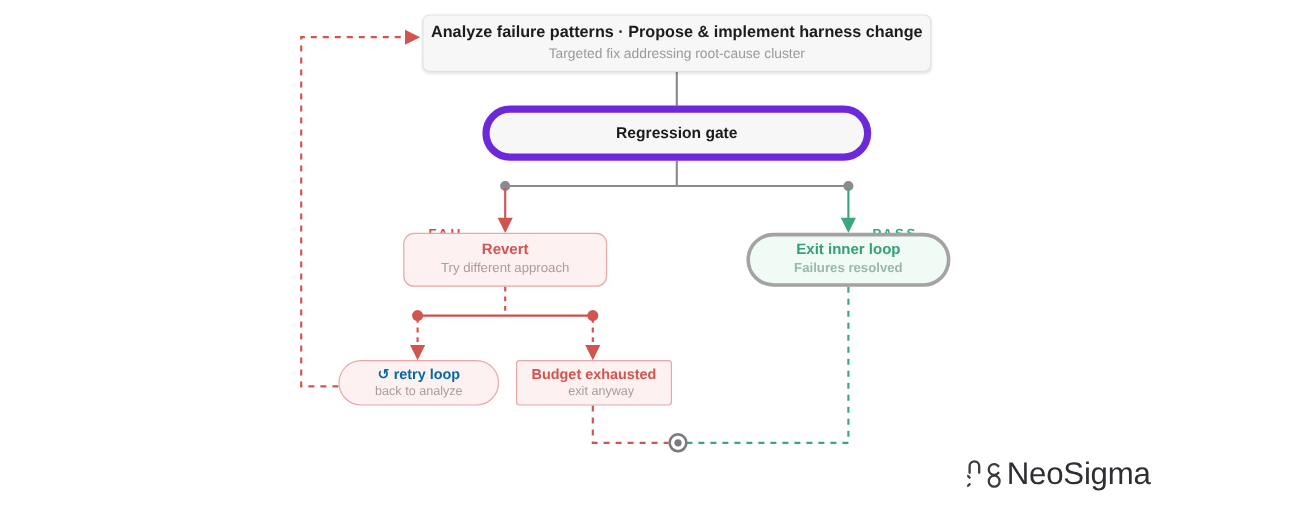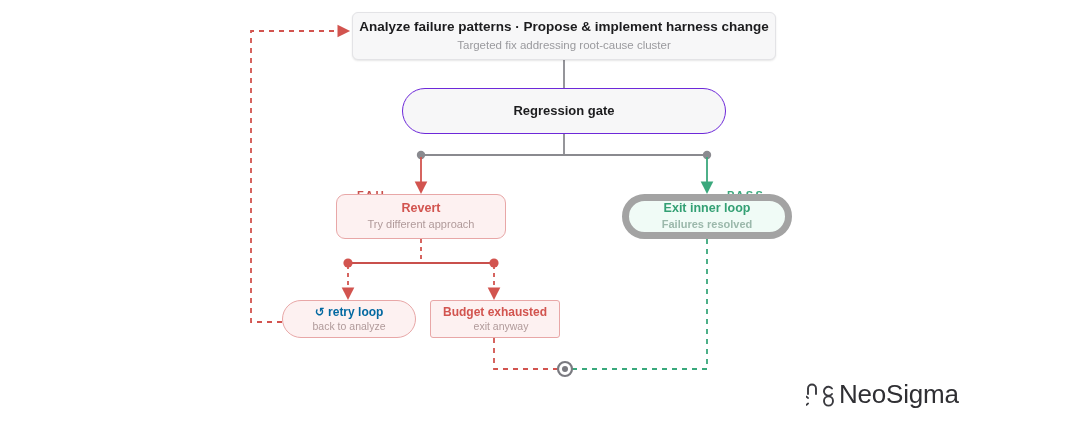--- a/index.html
+++ b/index.html
@@ -19,33 +19,33 @@
 
   
   #analyze{left:352px;top:12px;width:424px;height:48px;
     background:#f7f7f8;border:1px solid #e3e3e6;border-radius:6px;
     box-shadow:0 1px 2px rgba(0,0,0,.10);}
   #analyze .title{font-size:13.5px;color:#1c1c1e;}
   #analyze .sub{font-size:11.5px;margin-top:3px;}
 
   
   #gate{left:402px;top:88px;width:324px;height:46px;
-    background:#f7f7f8;border:1px solid #6d28d9;border-radius:23px;}
+    background:#f7f7f8;border:6px solid #6d28d9;border-radius:23px;}
   #gate .title{font-size:13px;color:#1c1c1e;}
   #gate .sub{font-size:11.5px;margin-top:2px;}
 
   
   #revert{left:336px;top:194px;width:170px;height:45px;
     background:#fdf1f1;border:1px solid #e8a7a7;border-radius:9px;}
   #revert .title{font-size:12.5px;color:#d2544f;}
   #revert .sub{font-size:11px;margin-top:2px;color:#b09a9a;}
 
   
   #exit{left:622px;top:194px;width:170px;height:45px;
-    background:#f0fbf6;border:7px solid #a3a3a3;border-radius:22.5px;}
+    background:#f0fbf6;border:3px solid #a3a3a3;border-radius:22.5px;}
   #exit .title{font-size:12.5px;color:#34a074;}
   #exit .sub{font-size:11px;margin-top:2px;color:#9bb8ab;font-weight:bold;}
 
   
   #retry{left:282px;top:300px;width:134px;height:38px;
     background:#fdf1f1;border:1px solid #e8a7a7;border-radius:19px;}
   #retry .title{font-size:12px;color:#0369a1;}
   #retry .sub{font-size:10.5px;margin-top:1px;color:#b09a9a;}
 
   

